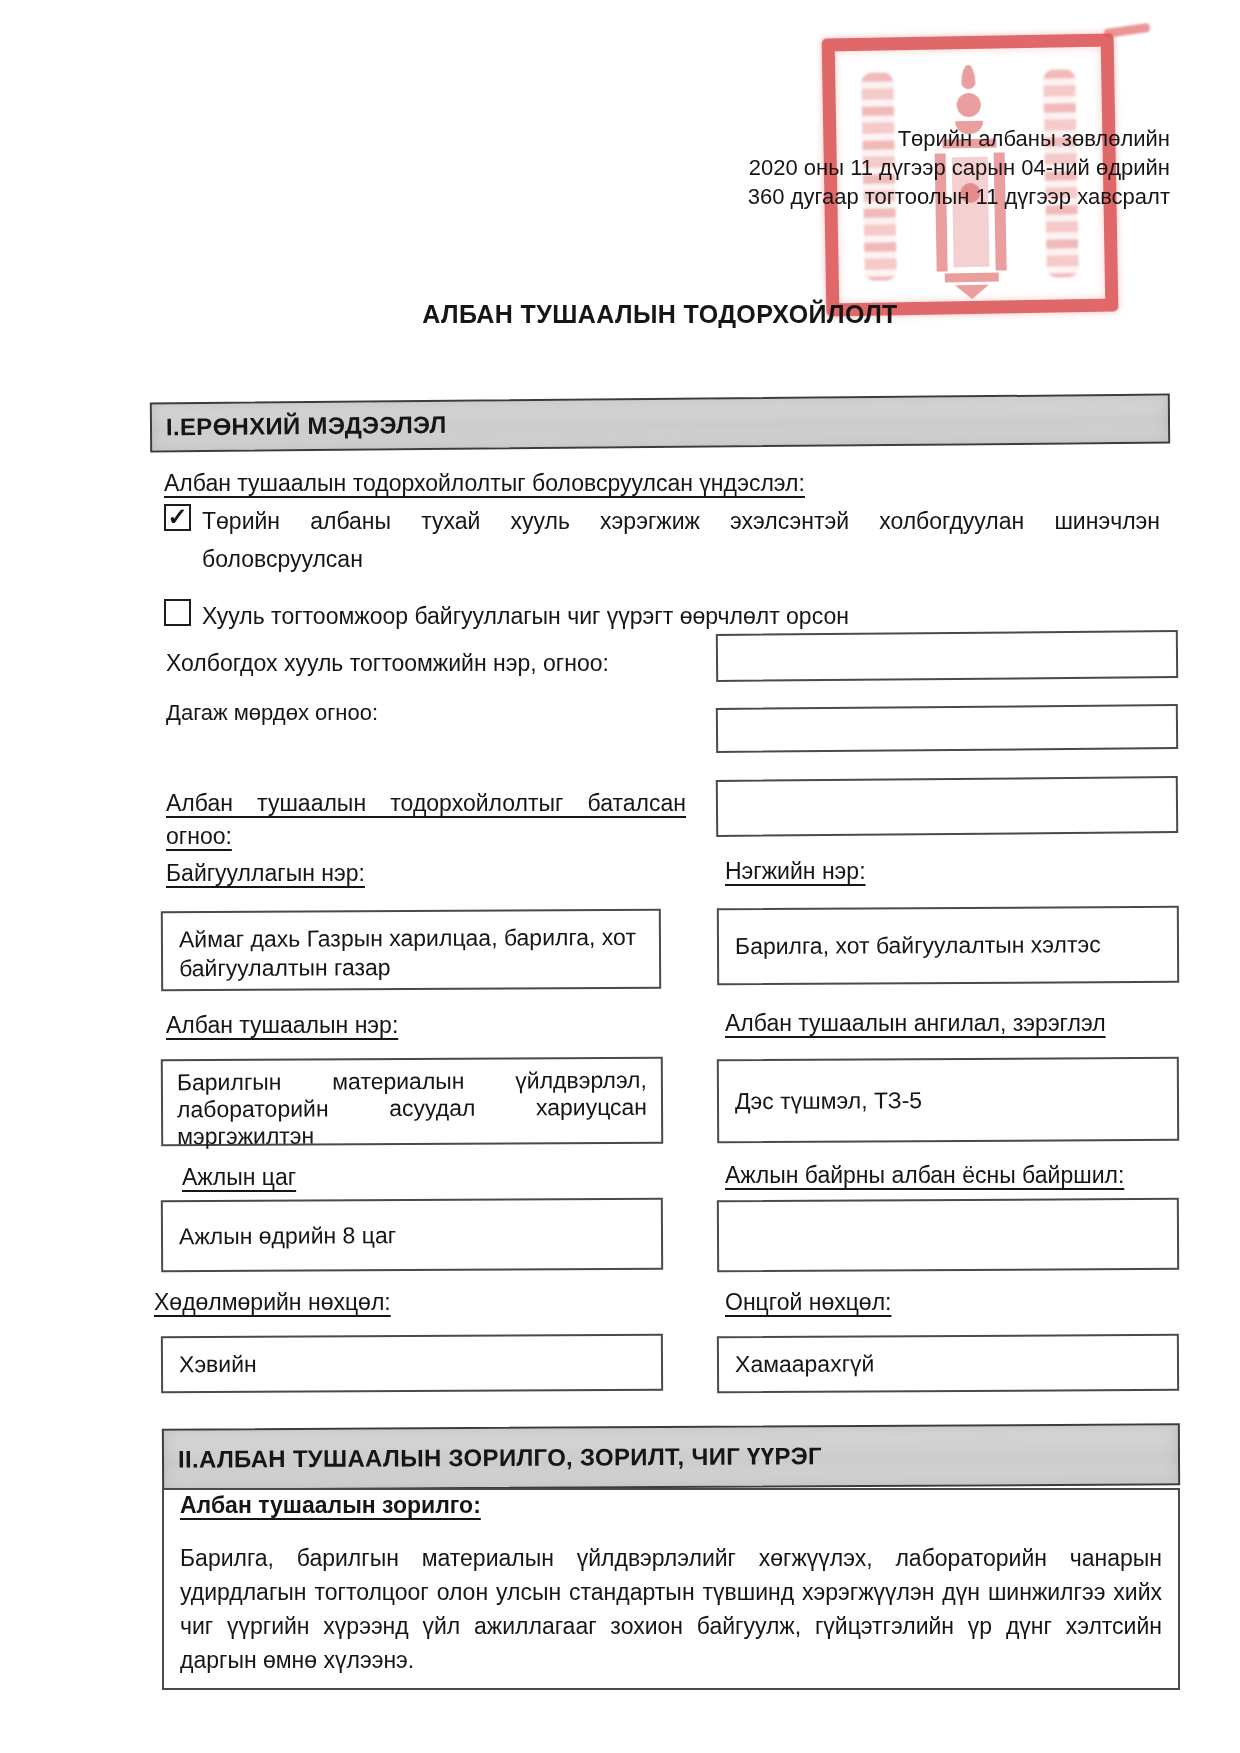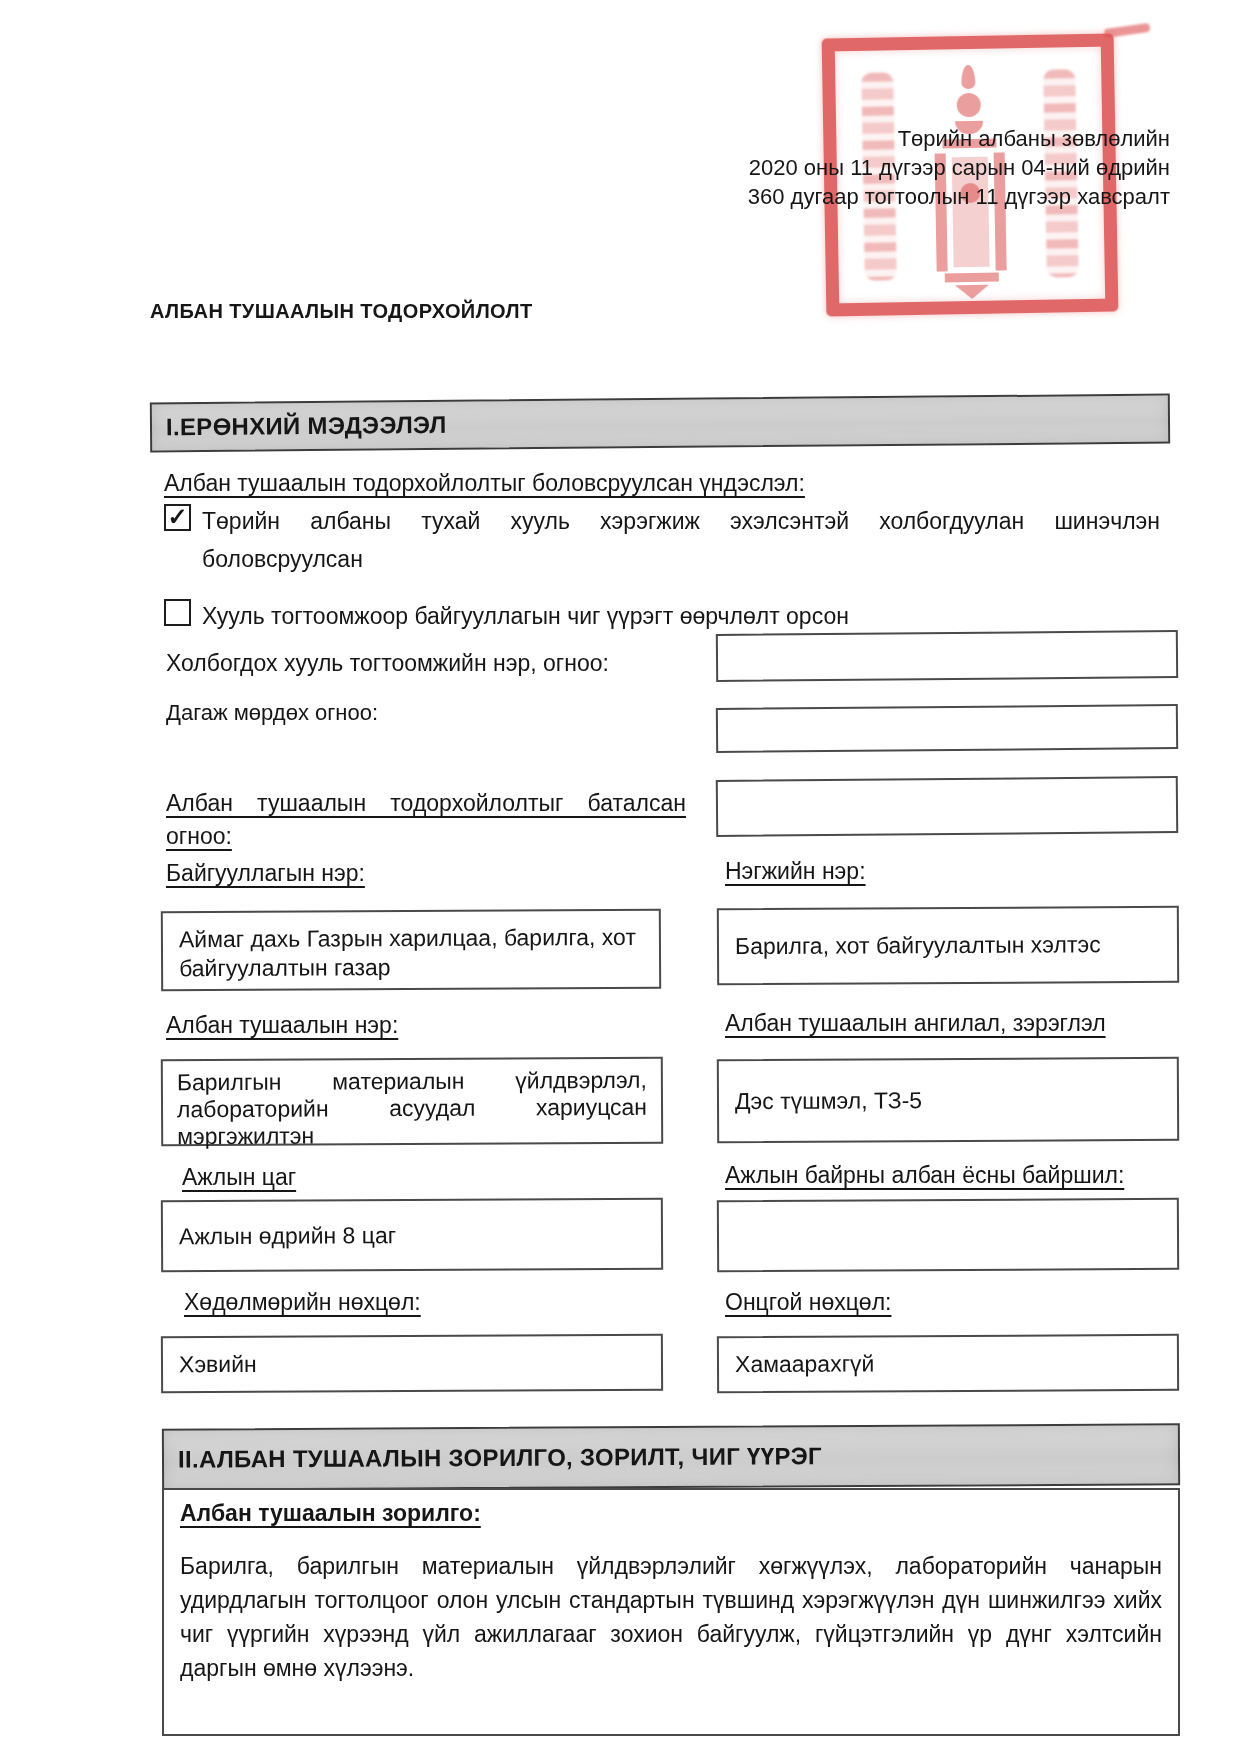--- a/index.html
+++ b/index.html
@@ -83,21 +83,21 @@
     </span>
   </div>
   <div class="smudge"></div>
 
   <div class="abs" style="top:124px;right:70px;text-align:right;font-size:22px;line-height:29px;z-index:3;">
     <div>Төрийн албаны зөвлөлийн</div>
     <div>2020 оны 11 дүгээр сарын 04-ний өдрийн</div>
     <div>360 дугаар тогтоолын 11 дүгээр хавсралт</div>
   </div>
 
-  <div class="abs" style="top:300px;left:150px;width:1020px;font-weight:bold;font-size:20px;letter-spacing:.4px;">АЛБАН ТУШААЛЫН ТОДОРХОЙЛОЛТ</div>
+  <div class="abs" style="top:300px;left:150px;width:1020px;text-align:center;font-weight:bold;font-size:25px;letter-spacing:.4px;">АЛБАН ТУШААЛЫН ТОДОРХОЙЛОЛТ</div>
 
   <div class="band tilt1" style="left:150px;top:398px;width:1020px;height:50px;">
     <span>I.ЕРӨНХИЙ МЭДЭЭЛЭЛ</span>
   </div>
 
   <div class="abs lbl" style="left:164px;top:470px;">Албан тушаалын тодорхойлолтыг боловсруулсан үндэслэл:</div>
 
   <div class="abs" style="left:164px;top:502px;width:996px;">
     <span class="cb">✓</span>
     <div class="cbtext justify">Төрийн албаны тухай хууль хэрэгжиж эхэлсэнтэй холбогдуулан шинэчлэн боловсруулсан</div>
@@ -128,28 +128,28 @@
 
   <div class="box justify tilt2" style="left:161px;top:1058px;width:502px;height:87px;padding:8px 14px;line-height:27px;">Барилгын материалын үйлдвэрлэл, лабораторийн асуудал хариуцсан мэргэжилтэн</div>
   <div class="box vcenter tilt2" style="left:717px;top:1058px;width:462px;height:84px;">Дэс түшмэл, ТЗ-5</div>
 
   <div class="abs lbl" style="left:166px;top:1164px;margin-left:16px;">Ажлын цаг</div>
   <div class="abs lbl" style="left:725px;top:1162px;">Ажлын байрны албан ёсны байршил:</div>
 
   <div class="box vcenter tilt2" style="left:161px;top:1199px;width:502px;height:72px;">Ажлын өдрийн 8 цаг</div>
   <div class="box vcenter tilt2" style="left:717px;top:1199px;width:462px;height:72px;"></div>
 
-  <div class="abs lbl" style="left:184px;top:1289px;">Хөдөлмөрийн нөхцөл:</div>
+  <div class="abs lbl" style="left:154px;top:1289px;">Хөдөлмөрийн нөхцөл:</div>
   <div class="abs lbl" style="left:725px;top:1289px;text-align:right;">Онцгой нөхцөл:</div>
 
   <div class="box vcenter tilt2" style="left:161px;top:1335px;width:502px;height:57px;">Хэвийн</div>
   <div class="box vcenter tilt2" style="left:717px;top:1335px;width:462px;height:57px;">Хамаарахгүй</div>
 
   <div class="band tilt2" style="left:162px;top:1426px;width:1018px;height:62px;">
     <span>II.АЛБАН ТУШААЛЫН ЗОРИЛГО, ЗОРИЛТ, ЧИГ ҮҮРЭГ</span>
   </div>
 
-  <div class="box" style="left:162px;top:1488px;width:1018px;height:248px;padding:10px 16px;">
+  <div class="box" style="left:162px;top:1488px;width:1018px;height:202px;padding:2px 16px;">
     <div style="font-weight:bold;font-size:23px;text-decoration:underline;text-decoration-thickness:2px;text-underline-offset:5px;">Албан тушаалын зорилго:</div>
     <div class="justify" style="margin-top:22px;font-size:23px;line-height:34px;">Барилга, барилгын материалын үйлдвэрлэлийг хөгжүүлэх, лабораторийн чанарын удирдлагын тогтолцоог олон улсын стандартын түвшинд хэрэгжүүлэн дүн шинжилгээ хийх чиг үүргийн хүрээнд үйл ажиллагааг зохион байгуулж, гүйцэтгэлийн үр дүнг хэлтсийн даргын өмнө хүлээнэ.</div>
   </div>
 
 </div>
 
 </body></html>

